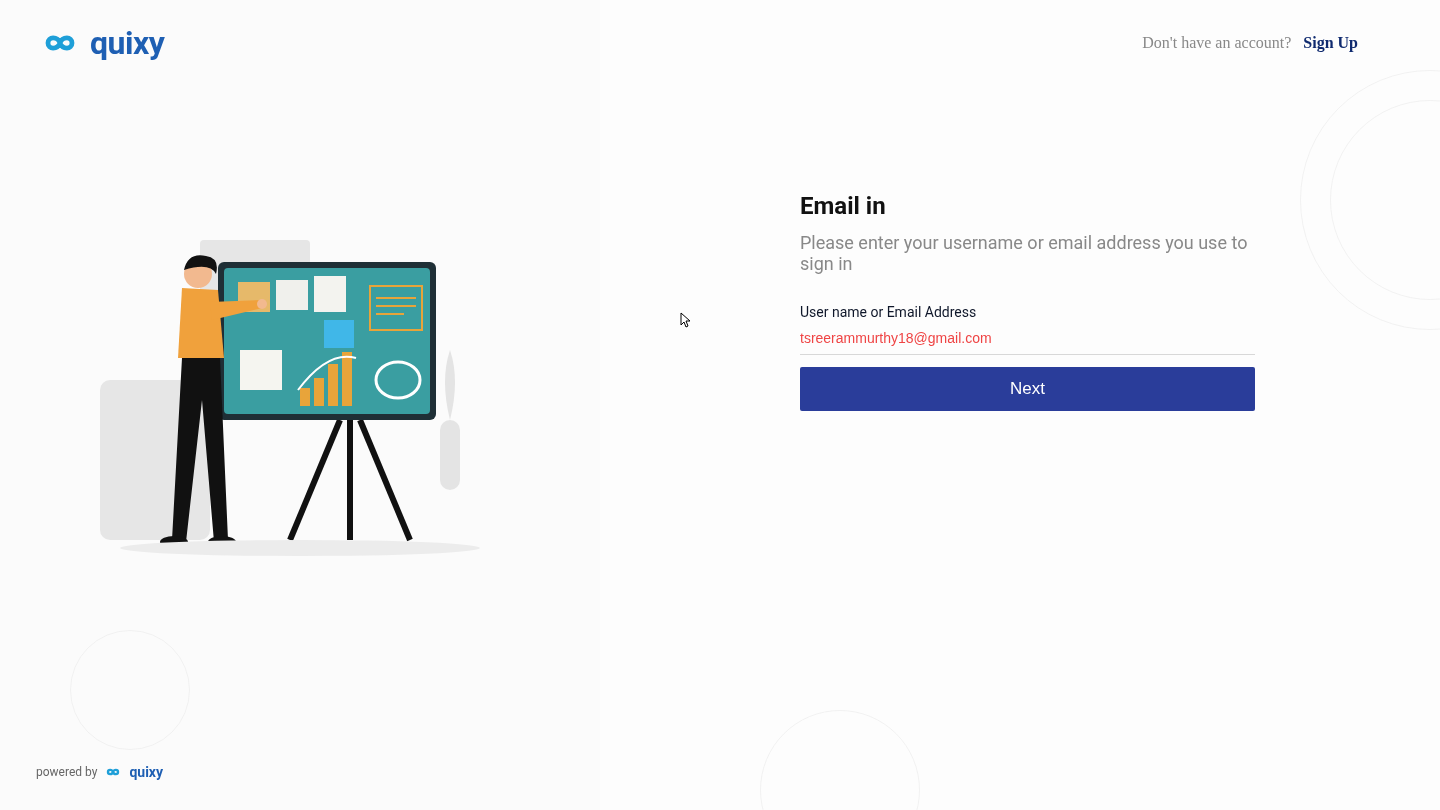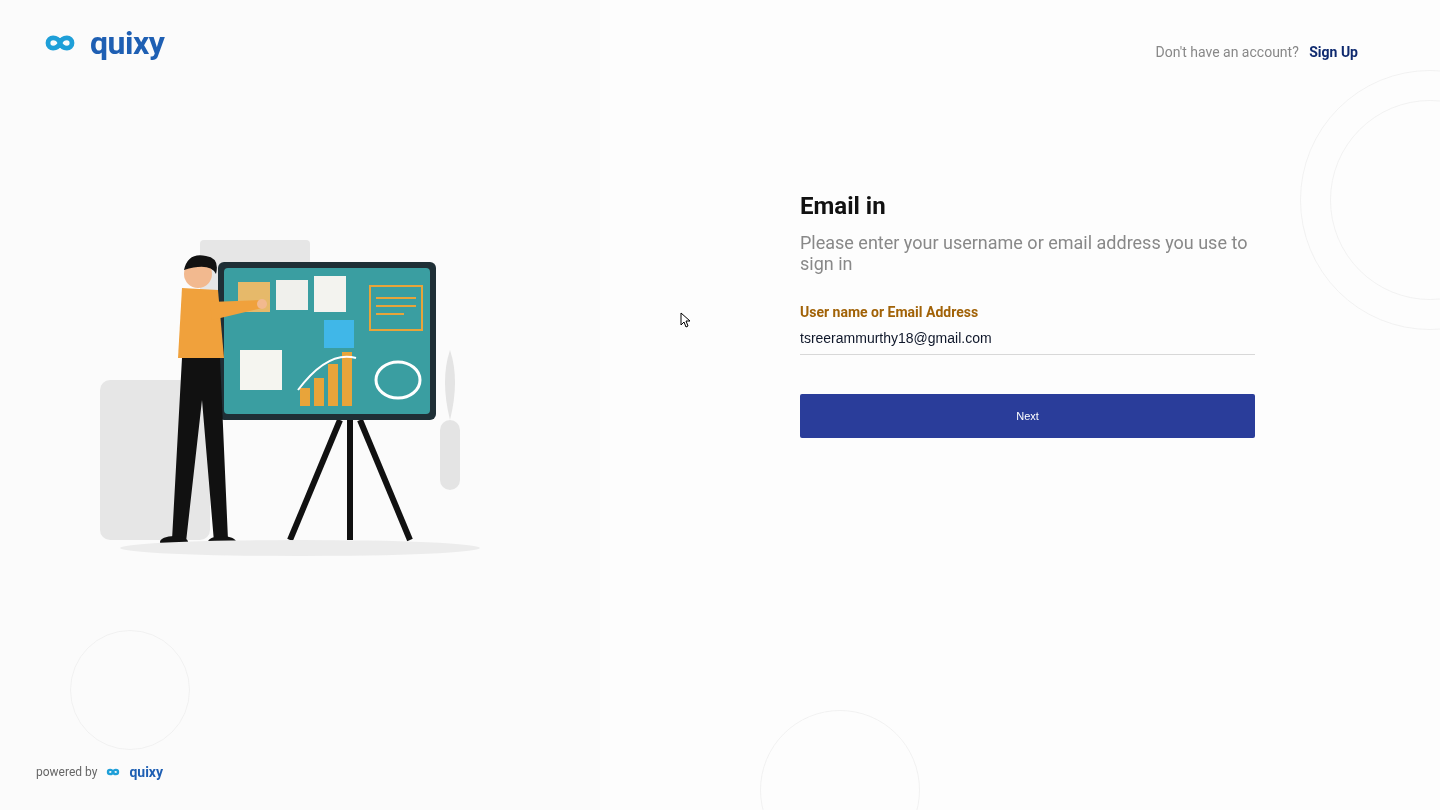--- a/index.html
+++ b/index.html
@@ -61,24 +61,25 @@
       display: flex;
       align-items: center;
       gap: 6px;
       font-size: 12px;
       color: #666;
     }
     .powered-logo-mark { width: 20px; height: 14px; }
     .powered-logo-text { font-size: 14px; font-weight: 700; color: #1e5fb3; }
     .top-right {
       position: absolute;
-      top: 44px;
+      top: 34px;
       right: 82px;
-      font-size: 14px;
+      font-size: 16px;
       color: #888;
+      font-family: Liberation Serif, serif;
     }
     .signup-link {
       color: #0f2a6f;
       font-weight: 700;
       cursor: pointer;
     }
     .form-box {
       position: absolute;
       top: 192px;
       left: 200px;
@@ -90,43 +91,43 @@
       color: #111;
       margin-bottom: 12px;
     }
     .form-subtitle {
       font-size: 18px;
       color: #888;
       margin-bottom: 30px;
     }
     .field-label {
       font-size: 14px;
-      color: #a16207;
-      font-weight: 700;
+      color: #0f172a;
+      font-weight: 400;
       margin-bottom: 6px;
     }
     .text-input {
       width: 100%;
       border: none;
       border-bottom: 1px solid #d8d8d8;
       background: transparent;
       font-size: 14px;
-      color: #0f172a;
+      color: #ef4444;
       padding: 4px 0 8px 0;
       outline: none;
-      margin-bottom: 39px;
+      margin-bottom: 12px;
     }
     .primary-button {
       width: 100%;
       background: #2a3d9a;
       color: #fff;
       border: none;
       border-radius: 2px;
       height: 44px;
-      font-size: 11px;
+      font-size: 17px;
       cursor: pointer;
     }
     
     .bg-circle {
       position: absolute;
       border: 1px solid #ececec;
       border-radius: 50%;
       opacity: 0.7;
     }
     .c1 { width: 260px; height: 260px; top: 70px; right: -120px; }

